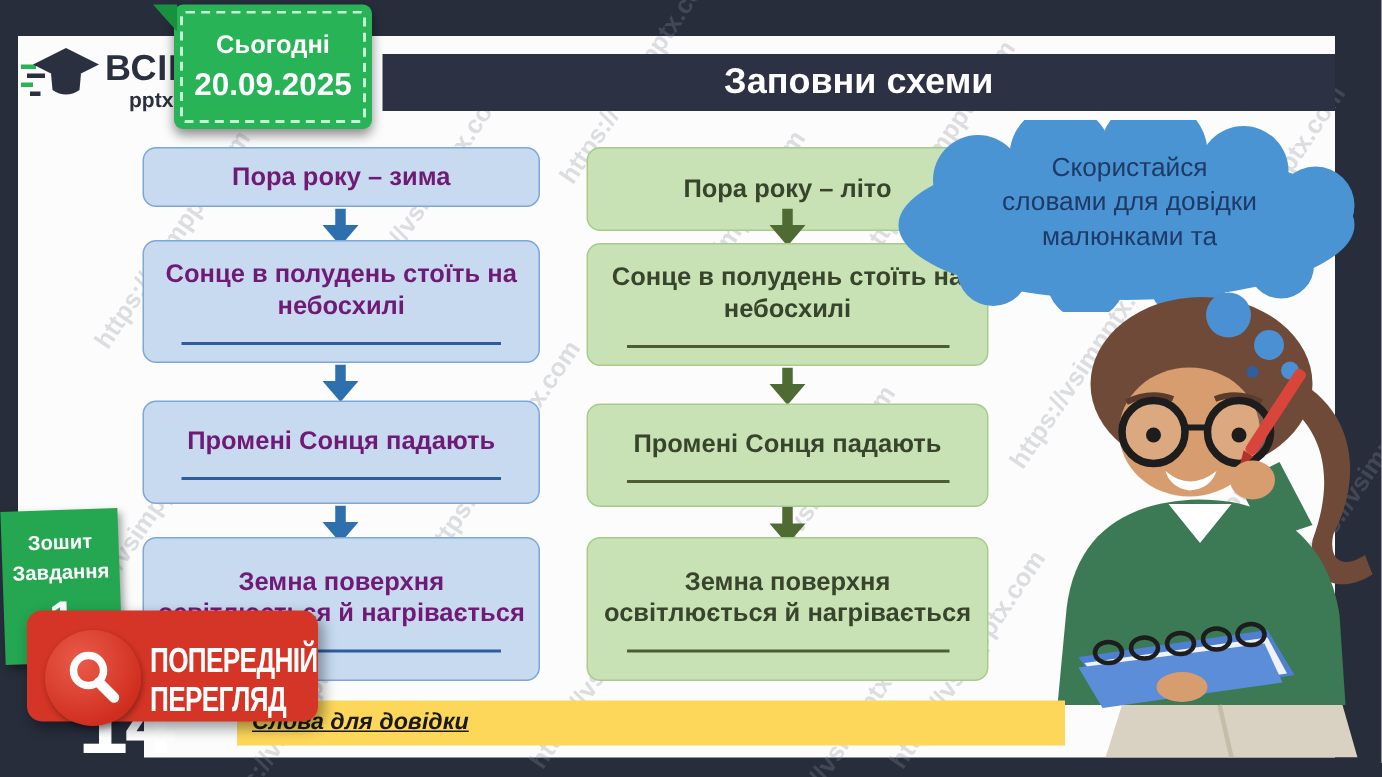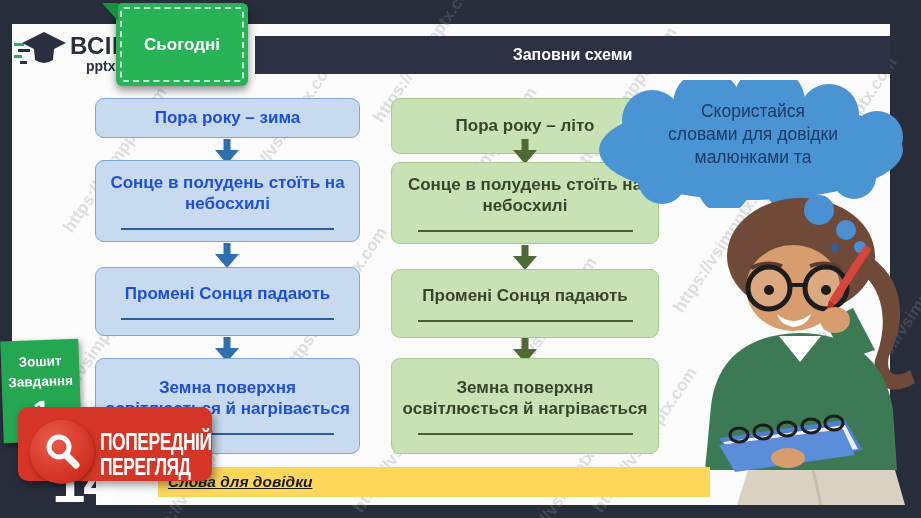--- a/index.html
+++ b/index.html
@@ -24,26 +24,26 @@
       justify-content:center;gap:5px;color:#fff;font-weight:bold;
       box-shadow:0 4px 8px rgba(0,0,0,.45)}
   .date-badge::before{content:"";position:absolute;inset:4px;border:2px dashed rgba(225,255,235,.85);border-radius:4px}
   .badge-fold{position:absolute;left:-14px;top:0;width:0;height:0;
       border-top:18px solid #179140;border-left:16px solid transparent}
   .badge-title{font-size:17px}
   .badge-date{font-size:21px}
   
   .header-bar{position:absolute;left:255px;top:36px;width:635px;height:38px;background:#2c3243;
       color:#fff;display:flex;align-items:center;justify-content:center;
-      font-weight:bold;font-size:16px;z-index:6}
+      font-weight:bold;font-size:24px;z-index:6}
   
   .fbox{position:absolute;border-radius:9px;display:flex;flex-direction:column;align-items:center;
       justify-content:center;text-align:center;font-weight:bold;line-height:1.25;
       padding:4px 8px;box-sizing:border-box;z-index:5;font-size:17px}
-  .blue{background:#c7daf0;border:1.5px solid #7da7d4;color:#1d4ed8}
+  .blue{background:#c7daf0;border:1.5px solid #7da7d4;color:#701a75}
   .green{background:#c8e2b5;border:1.5px solid #a6cb8c;color:#39442c}
   .blank{width:86%;height:6px;border-bottom:2.5px solid #2e5c9e;margin-top:8px}
   .green .blank{border-color:#4c5d34}
   #w-b1{left:95px;top:98px;width:265px;height:40px}
   #w-b2{left:95px;top:160px;width:265px;height:82px}
   #w-b3{left:95px;top:267px;width:265px;height:69px}
   #w-b4{left:95px;top:358px;width:265px;height:96px}
   #s-b1{left:391px;top:98px;width:268px;height:56px}
   #s-b2{left:391px;top:162px;width:268px;height:82px}
   #s-b3{left:391px;top:269px;width:268px;height:69px}
@@ -115,20 +115,21 @@
   </span>
   <span class="logo-text">
     <span class="logo-brand">ВСІМ</span>
     <span class="logo-sub">pptx</span>
   </span>
 </div>
 
 <div class="date-badge">
   <span class="badge-fold"></span>
   <span class="badge-title">Сьогодні</span>
+  <span class="badge-date">20.09.2025</span>
 </div>
 
 <div class="header-bar">
   <span>Заповни схеми</span>
 </div>
 
 <div class="fbox blue" id="w-b1">
   <span>Пора року – зима</span>
 </div>
 <span class="arr" style="left:214px;top:139px">

